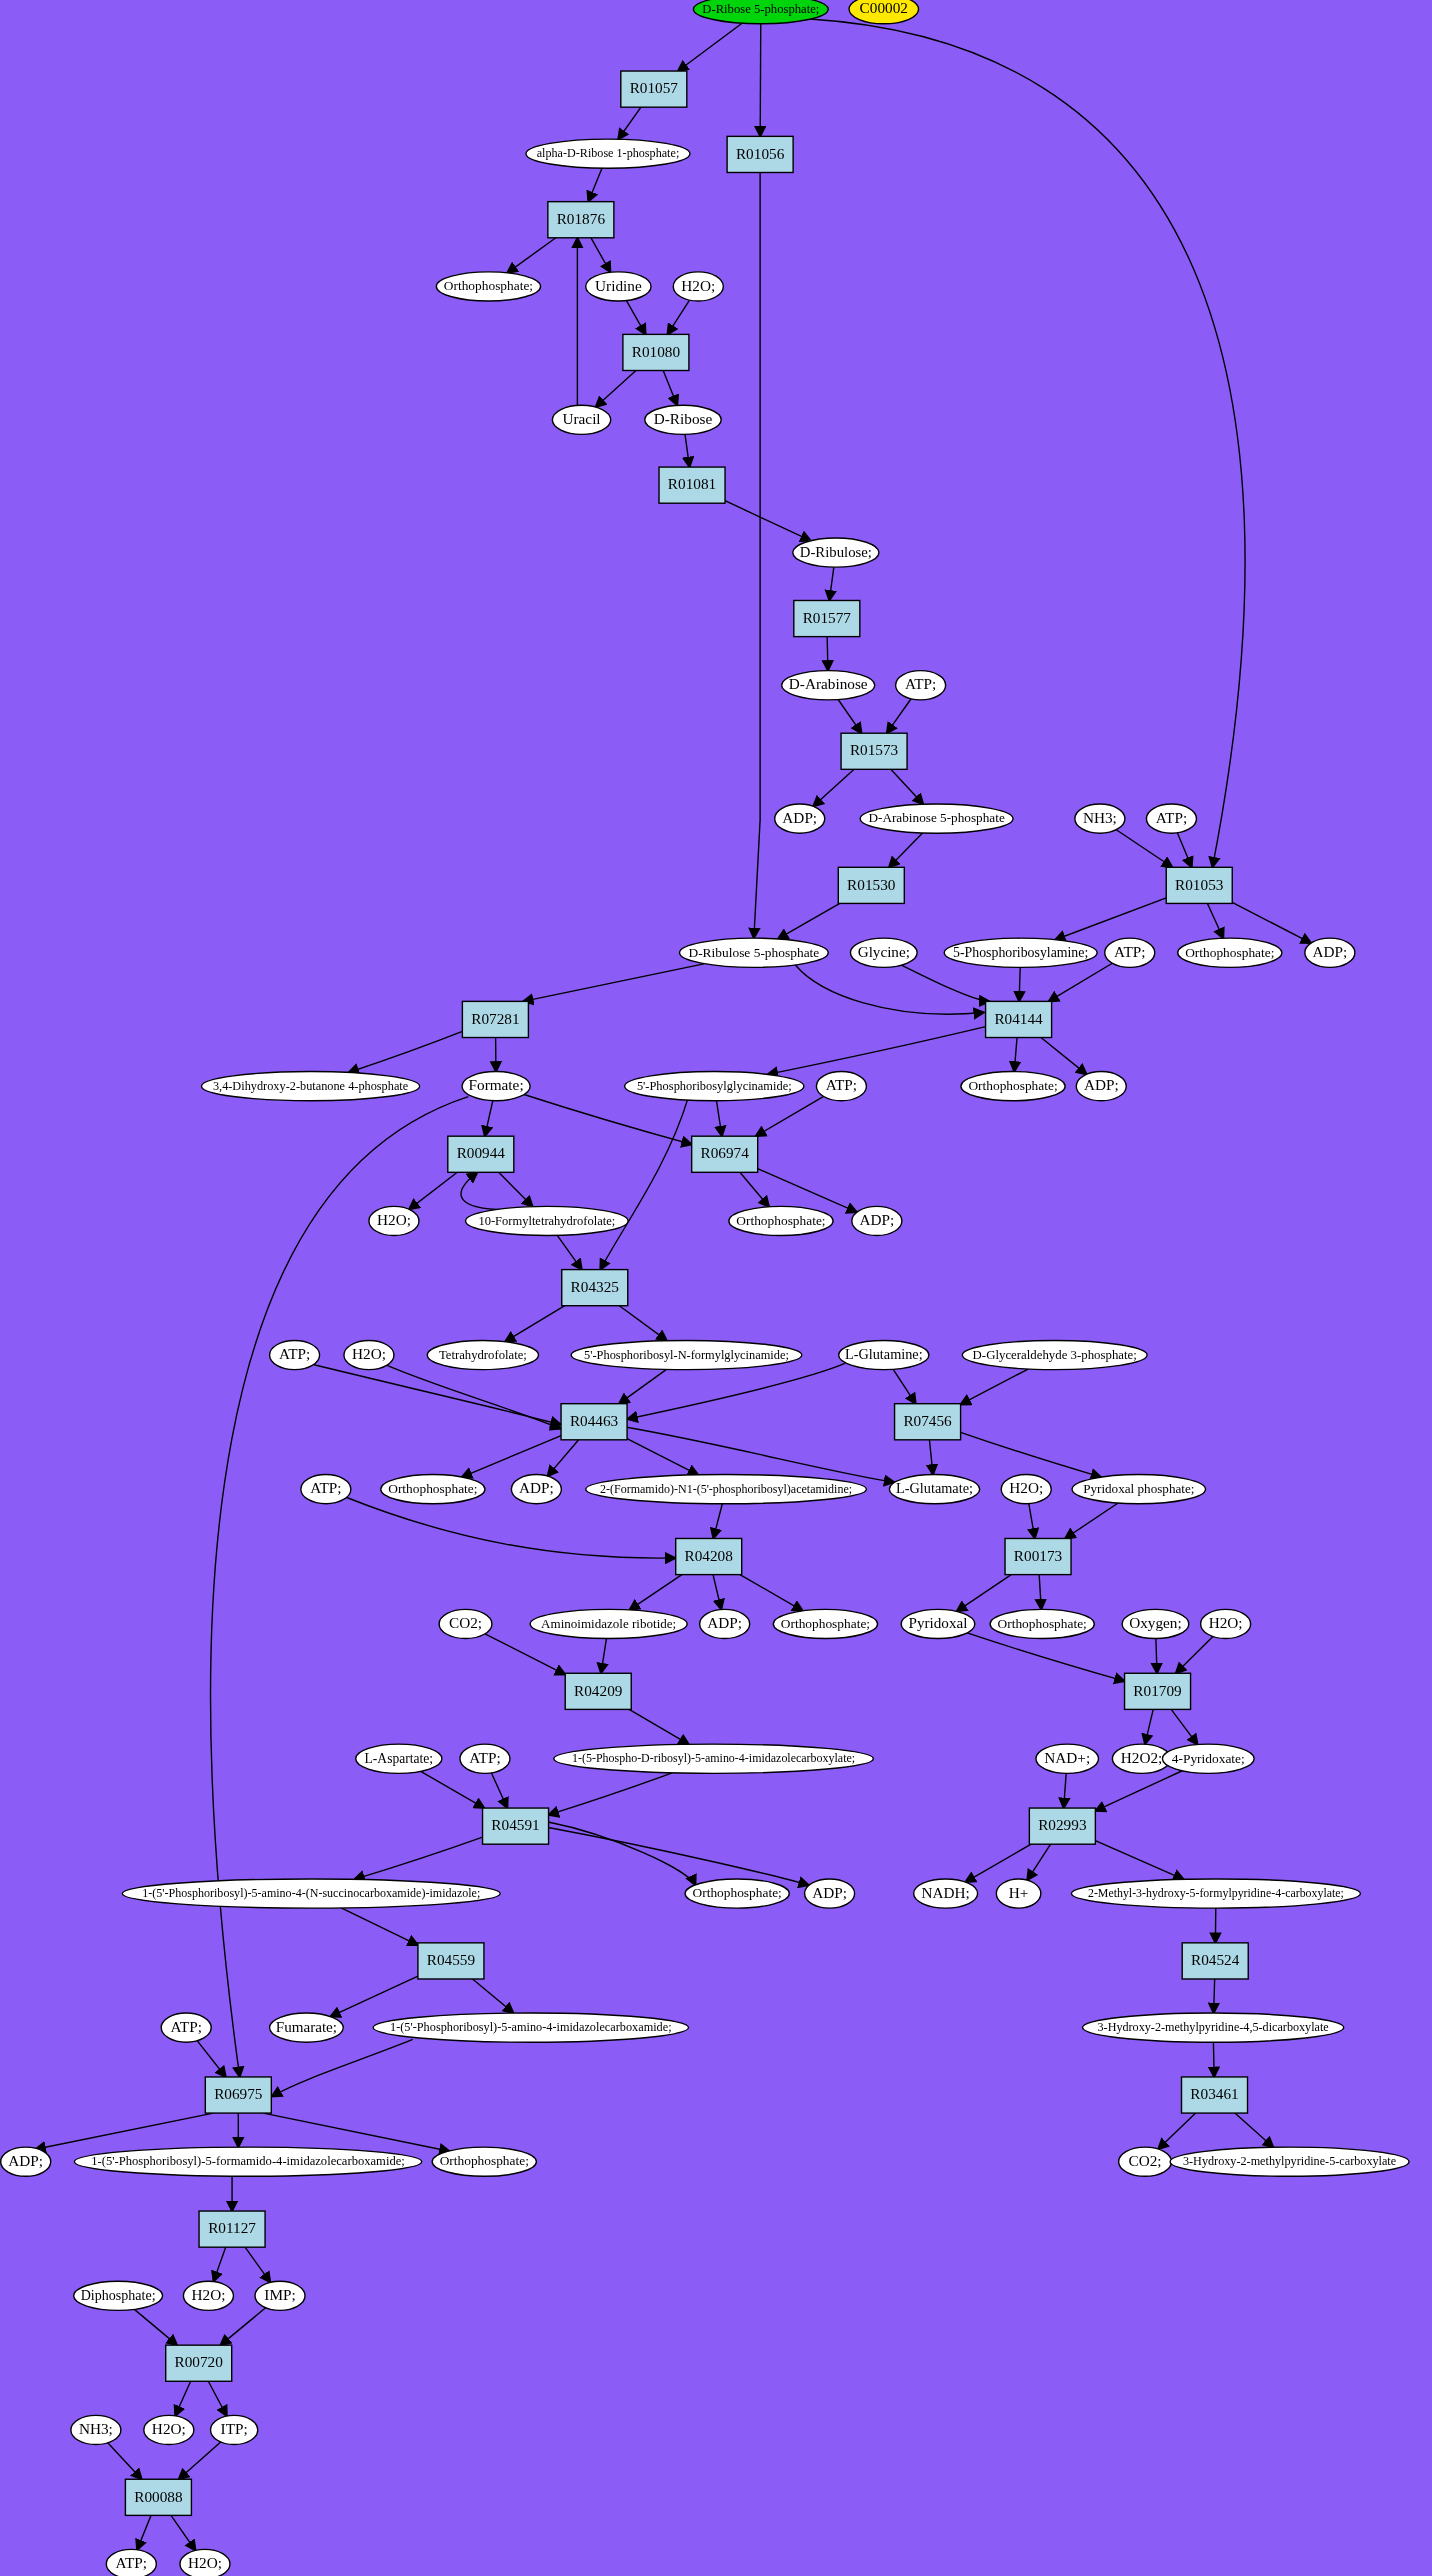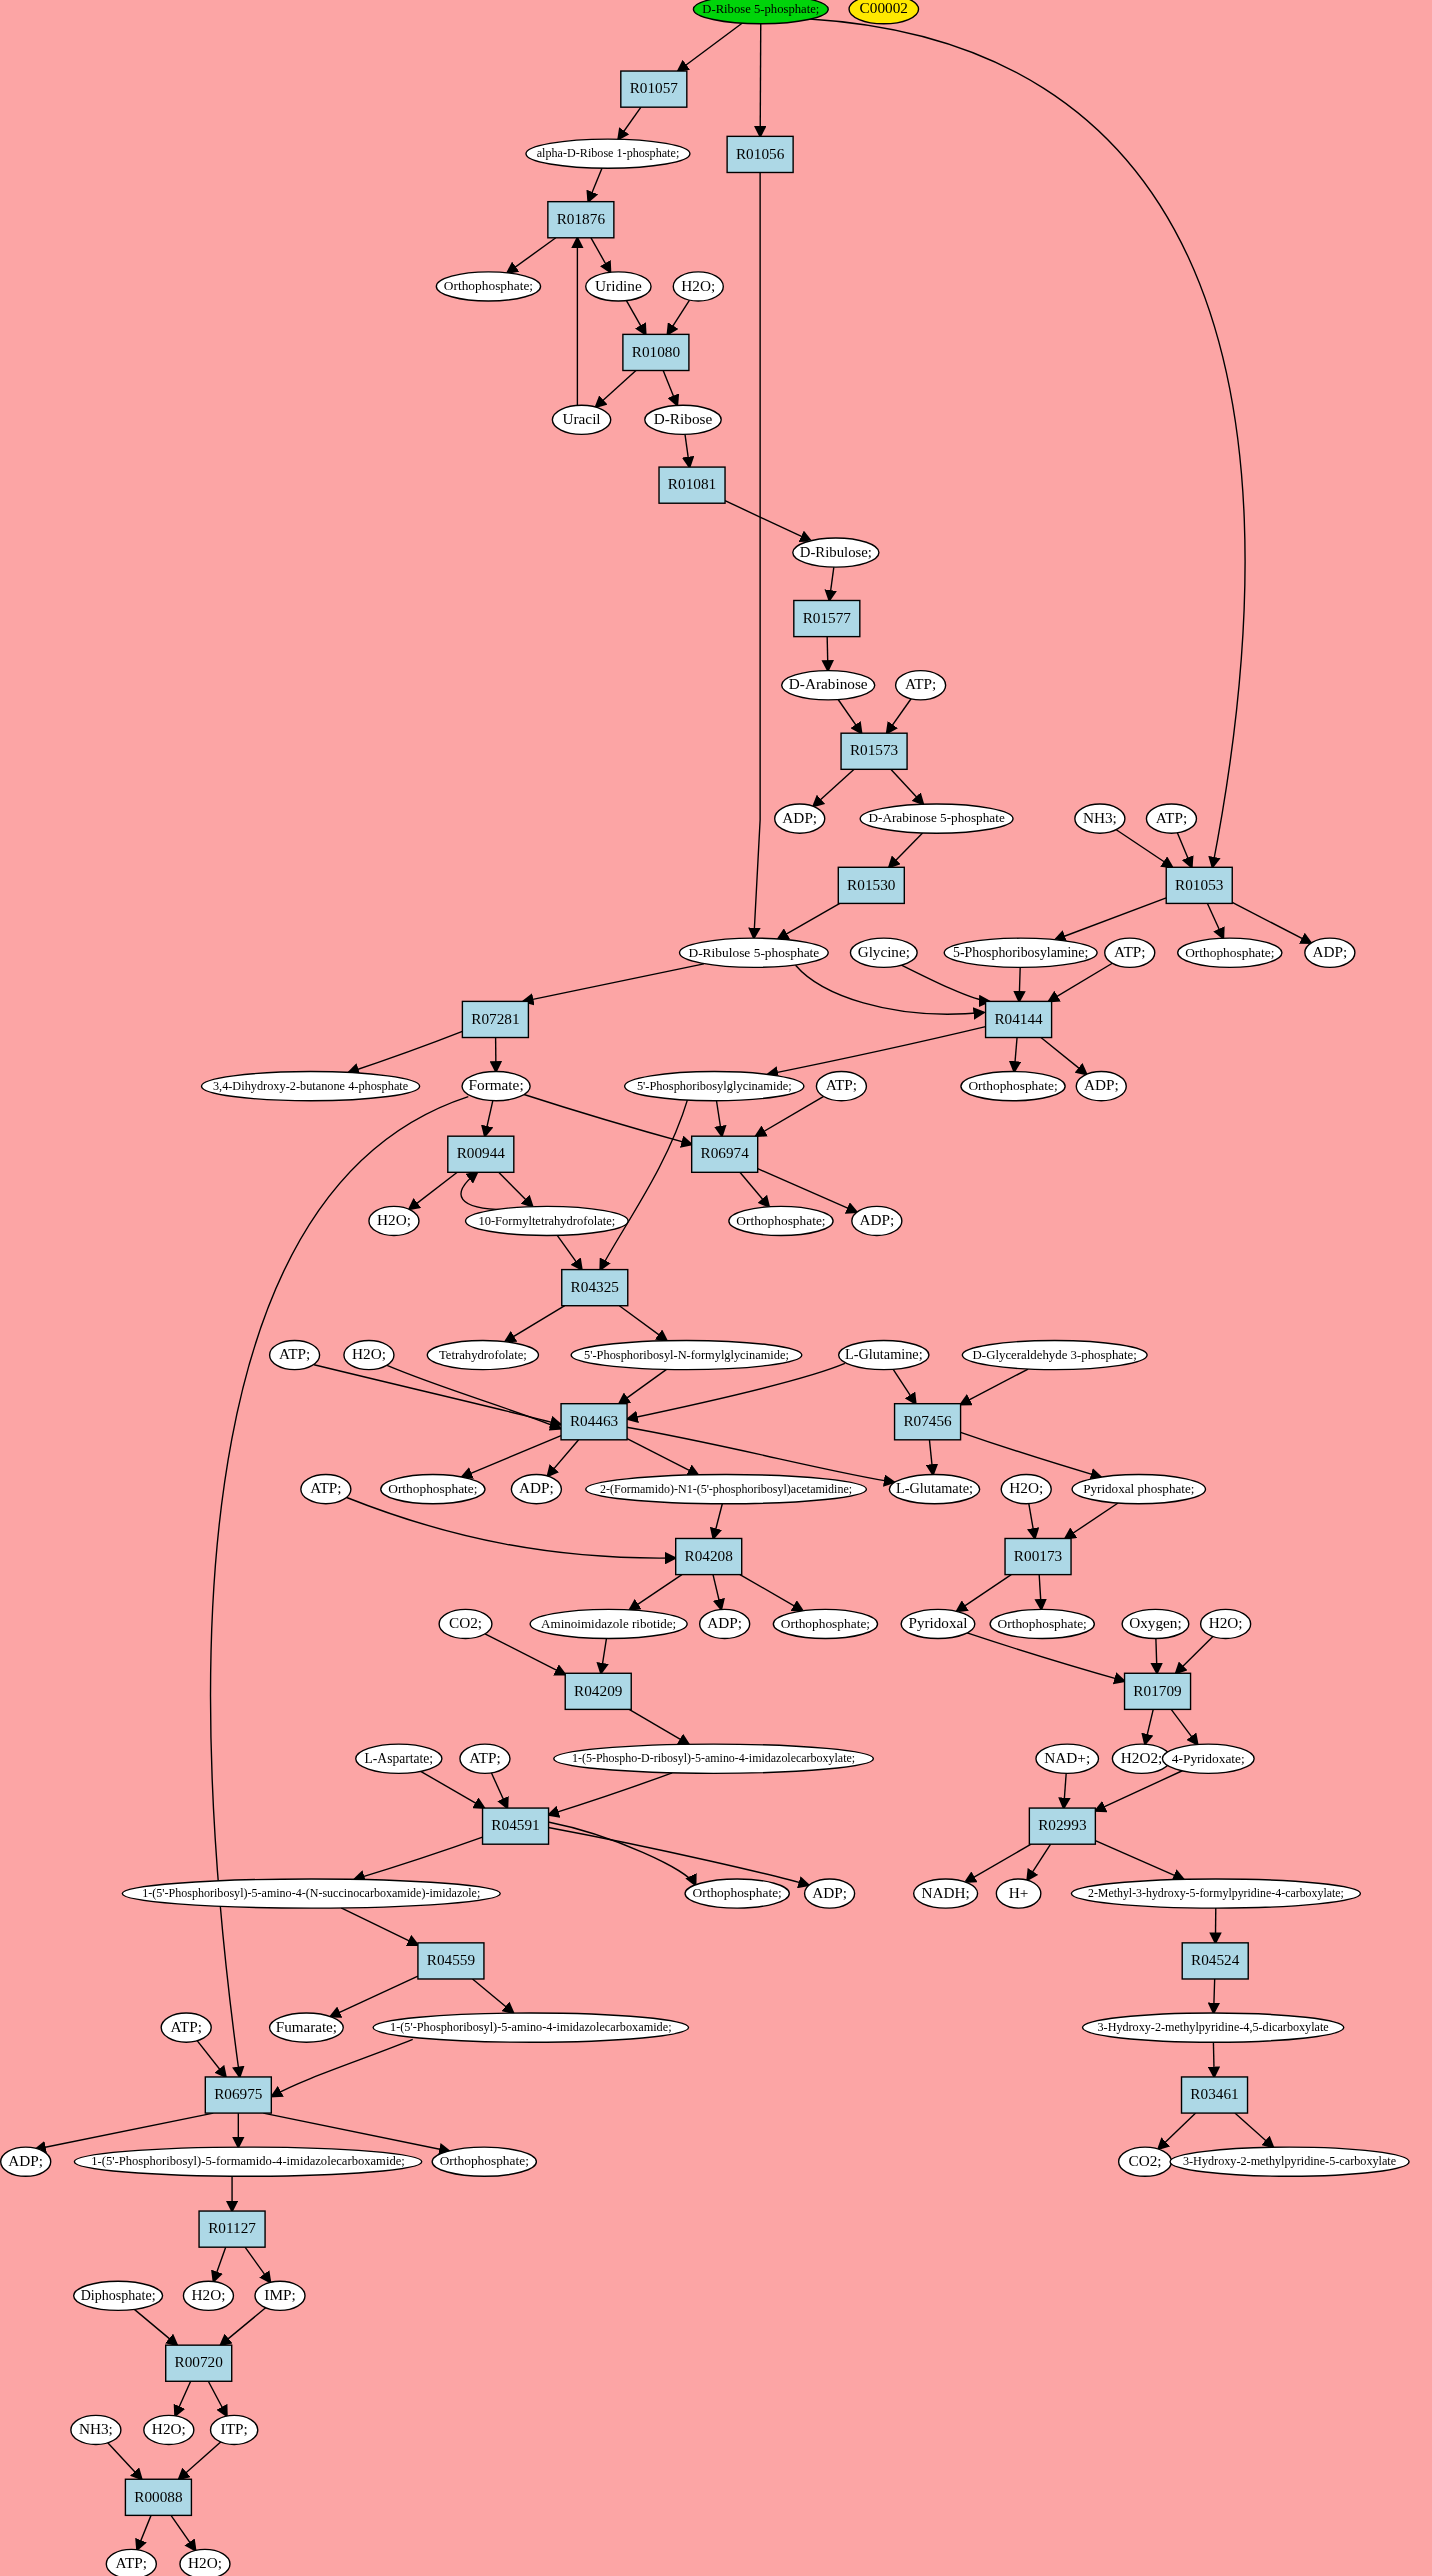--- a/index.html
+++ b/index.html
@@ -1,17 +1,17 @@
 <!DOCTYPE html>
 <html style="font-size:11px"><head>
 <meta charset="utf-8">
 <style>
   html,body{margin:0;padding:0;background:#ffffff;}
   body{font-family:"Liberation Serif", serif;}
-  #stage{position:relative;width:1432px;height:2576px;background:#fca5a5;overflow:hidden;}
+  #stage{position:relative;width:1432px;height:2576px;background:#8b5cf6;overflow:hidden;}
   svg{position:absolute;left:0;top:0;width:1432px;height:2576px;}
   .nlabel{font-family:"Liberation Serif", serif;dominant-baseline:middle;text-anchor:middle;fill:#000;}
   .rxn-box{fill:#add8e6;stroke:#000;stroke-width:2;}
   .cpd-ell{fill:#ffffff;stroke:#000;stroke-width:2;}
   .cpd-ell.start{fill:#00d40a;}
   .cpd-ell.cofac{fill:#ffe800;}
   .edge{fill:none;stroke:#000;stroke-width:2;}
   .arrowhead{fill:#000;stroke:none;}
 </style>
 </head>

